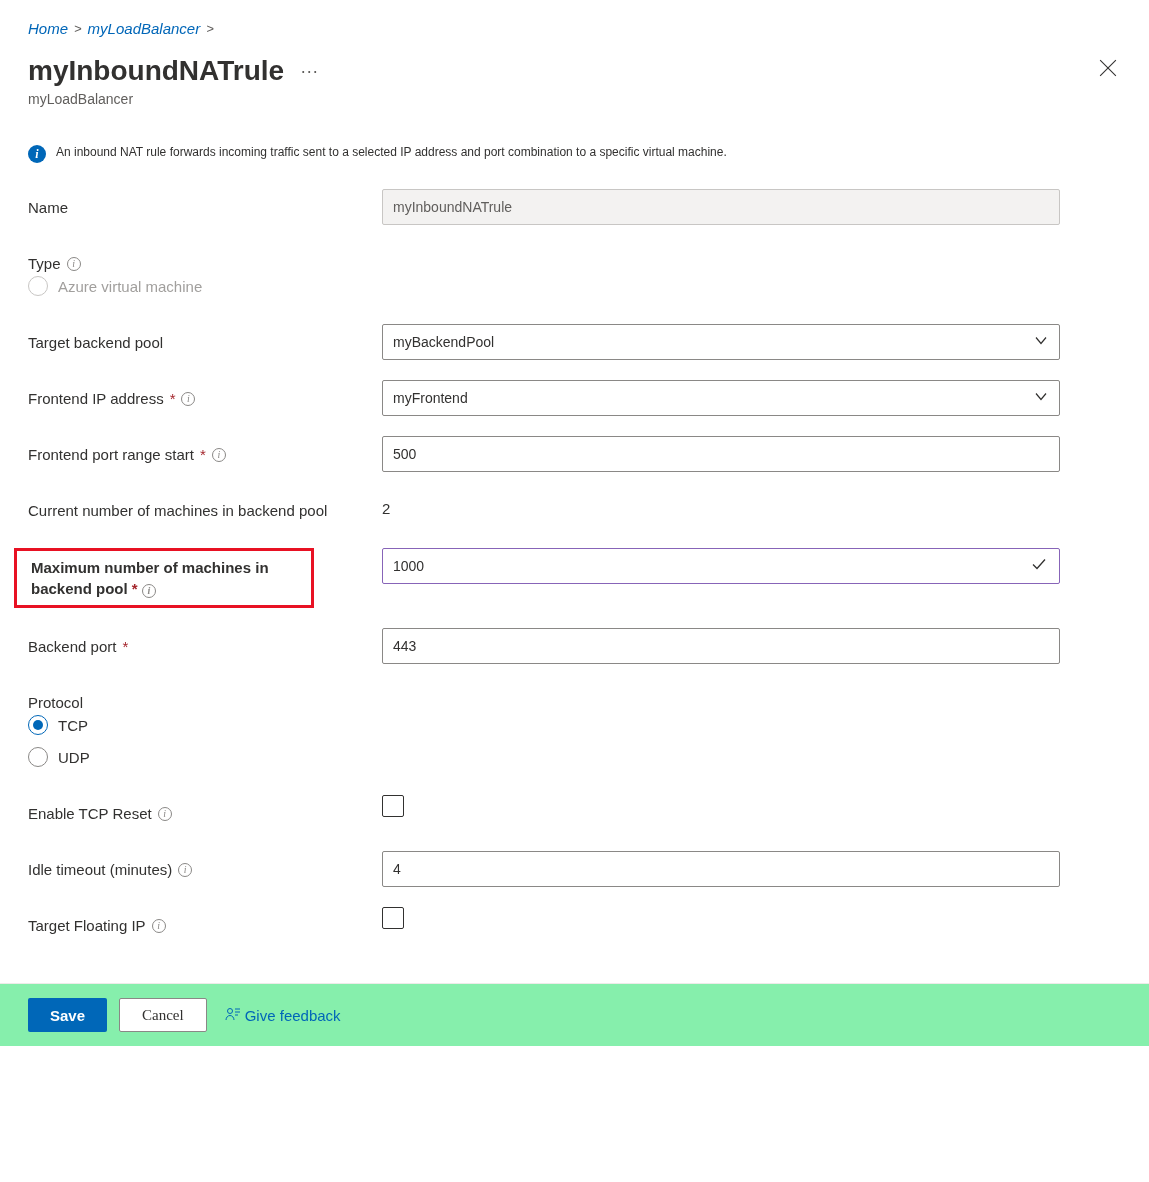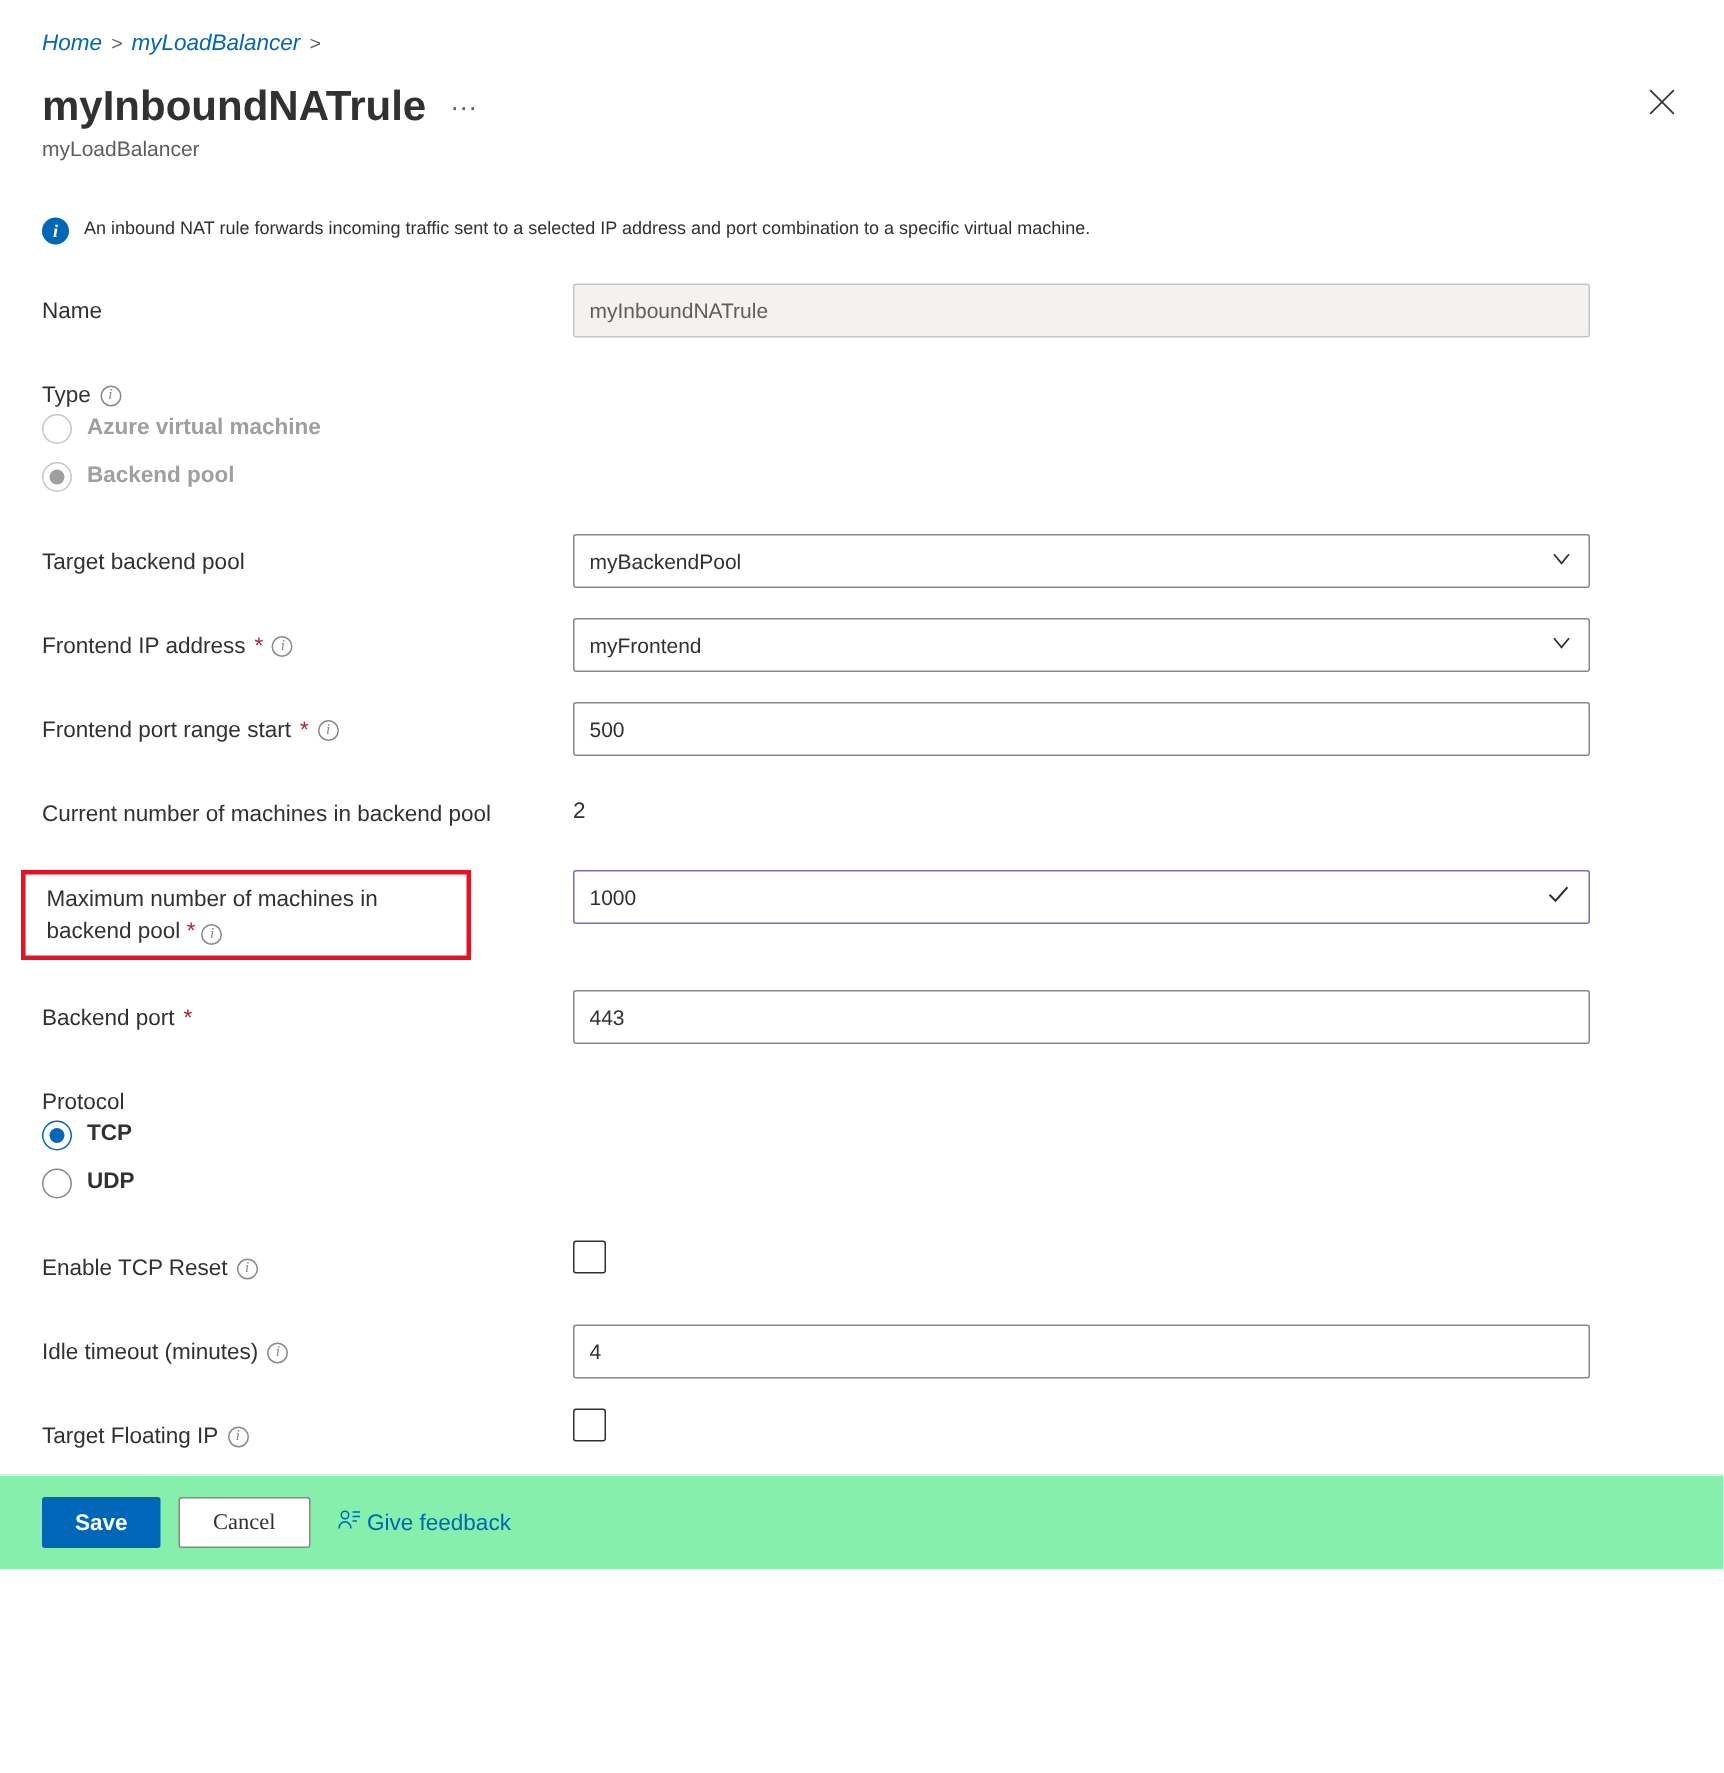--- a/index.html
+++ b/index.html
@@ -65,21 +65,21 @@
       position: absolute; right: 12px; top: 50%;
       transform: translateY(-50%); pointer-events: none;
     }
     .chevron svg { width: 14px; height: 14px; }
     .check-valid {
       position: absolute; right: 12px; top: 50%;
       transform: translateY(-50%); pointer-events: none;
     }
     .check-valid svg { width: 18px; height: 18px; }
     .radio-group { display: flex; flex-direction: column; gap: 12px; padding-top: 2px; }
-    .radio-option { display: flex; gap: 10px; font-weight: bold; }
+    .radio-option { display: flex; align-items: center; gap: 10px; }
     .radio-circle {
       width: 20px; height: 20px; border: 1px solid #8a8886;
       border-radius: 50%; display: flex; align-items: center;
       justify-content: center; cursor: pointer;
     }
     .radio-circle.disabled { border-color: #c8c6c4; cursor: default; }
     .radio-circle.selected { border-color: #0067b8; }
     .radio-circle.selected .radio-dot { width: 10px; height: 10px; border-radius: 50%; background: #0067b8; }
     .radio-circle.disabled .radio-dot { width: 10px; height: 10px; border-radius: 50%; background: #a19f9d; }
     .radio-label { color: #323130; font-size: 15px; }
@@ -154,26 +154,20 @@
     <div class="form-label">
       <span>Type</span>
       <span class="tooltip-icon">i</span>
     </div>
     <div class="form-control">
       <div class="radio-group">
         <div class="radio-option">
           <div class="radio-circle disabled"></div>
           <span class="radio-label disabled">Azure virtual machine</span>
         </div>
-        <div class="radio-option">
-          <div class="radio-circle disabled">
-              <div class="radio-dot"></div>
-            </div>
-          <span class="radio-label disabled">Backend pool</span>
-        </div>
       </div>
     </div>
   </div>
 
   <div class="form-row">
     <div class="form-label">Target backend pool</div>
     <div class="form-control select-wrap">
       <div class="select-input">myBackendPool</div>
       <span class="chevron">
         <svg viewBox="0 0 14 14" stroke="#323130" stroke-width="1.2" fill="none">
@@ -209,21 +203,21 @@
       <input class="text-input" value="500" style="">
     </div>
   </div>
 
   <div class="form-row">
     <div class="form-label multiline" style="display:block;">Current number of machines in backend pool</div>
     <div class="form-control static-value">2</div>
   </div>
 
   <div class="form-row" style="align-items:flex-start;">
-    <div class="form-label multiline" style="padding-top:0;">
+    <div class="form-label multiline" style="padding-top:0;font-weight:bold;">
       <div class="highlight-box">
         <span>Maximum number of machines in backend pool</span>
         <span class="required">*</span>
         <span class="tooltip-icon">i</span>
       </div>
     </div>
     <div class="form-control select-wrap">
       <input class="text-input purple" value="1000" style="">
       <span class="check-valid">
         <svg viewBox="0 0 18 18" stroke="#323130" stroke-width="1.3" fill="none">

